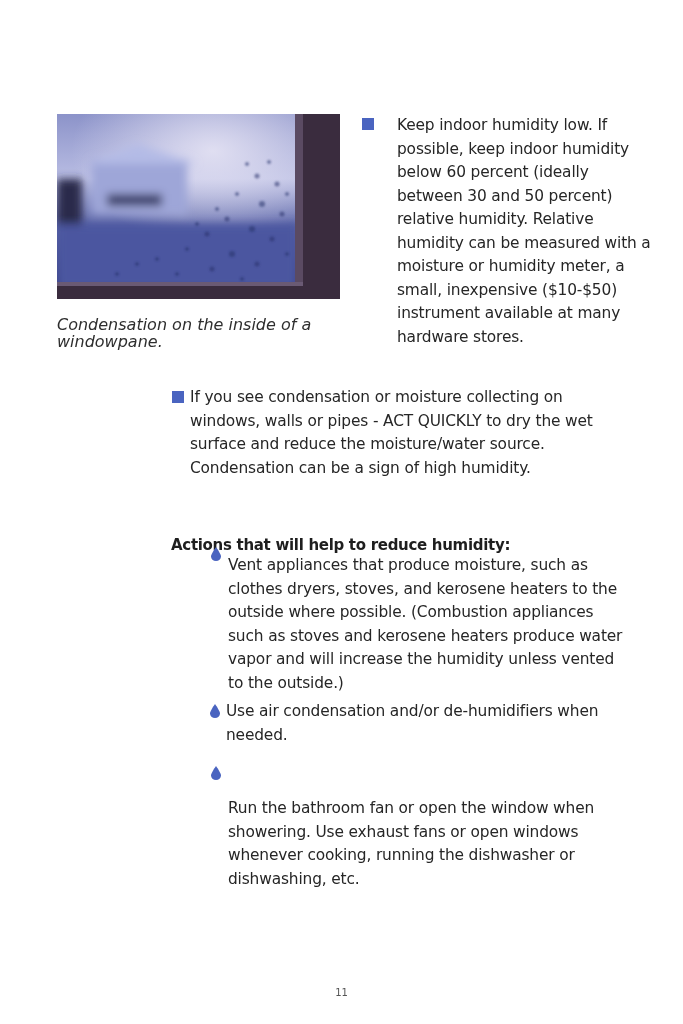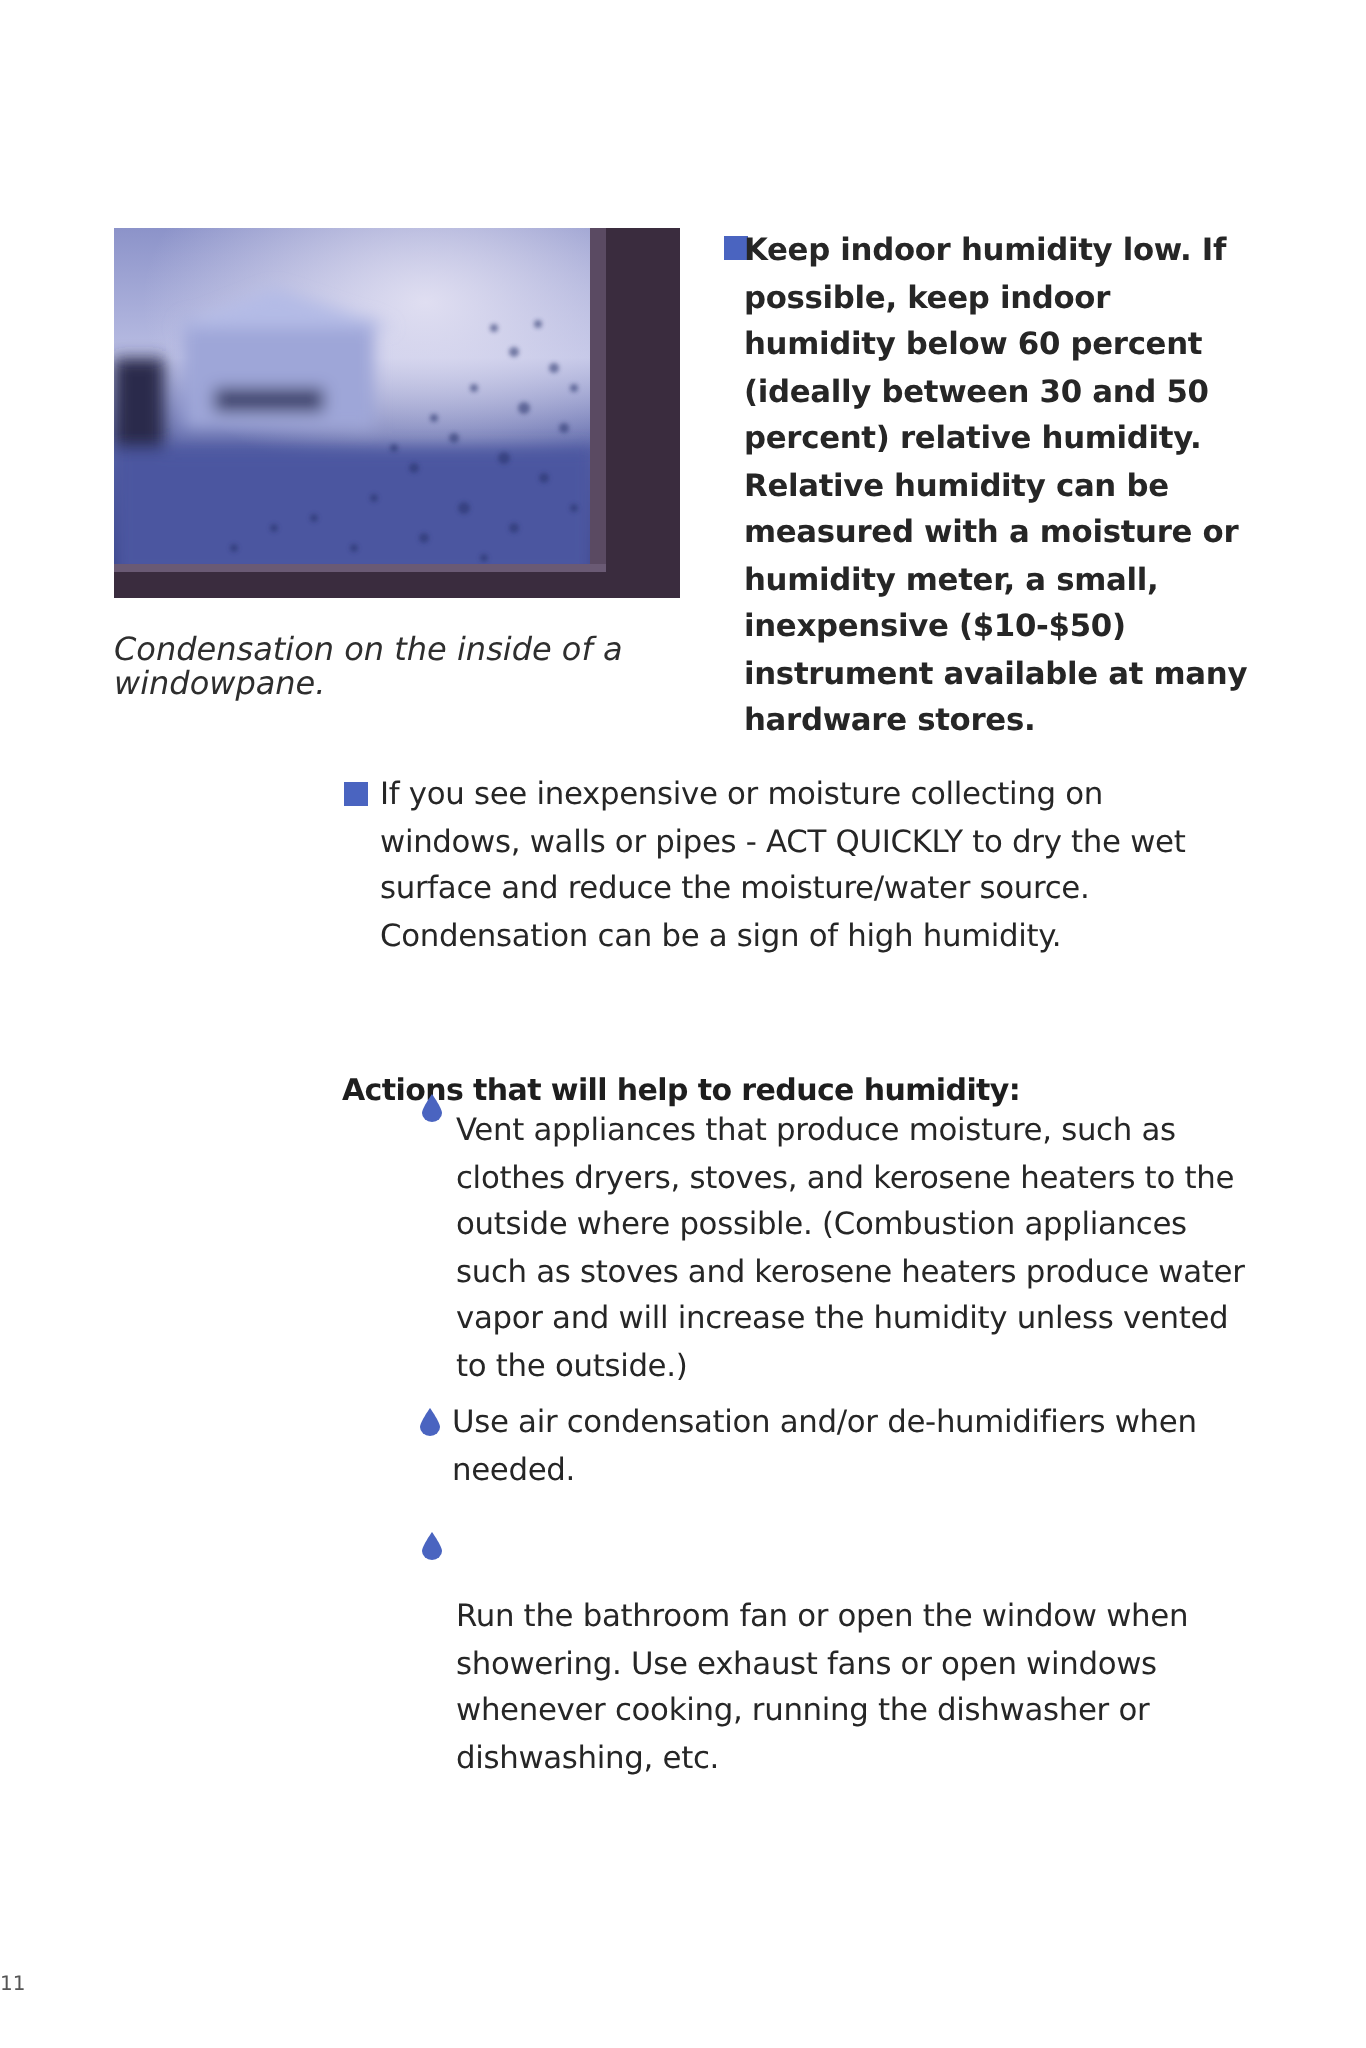--- a/index.html
+++ b/index.html
@@ -18,35 +18,35 @@
       font-family: "DejaVu Sans", sans-serif; font-style: italic;
       font-size: 16px; line-height: 17px; color: #2e2e2e;
     }
     .bullet-sq {
       position: absolute; width: 12px; height: 12px; background: #4a64c0;
     }
     .para {
       position: absolute; font-size: 15.4px; line-height: 23.5px; color: #262626;
       letter-spacing: -0.15px;
     }
-    .p1 { left: 372px; top: 114px; width: 260px; font-weight: bold; }
+    .p1 { left: 397px; top: 114px; width: 260px; }
     .p2 { left: 190px; top: 386px; width: 430px; }
     .heading {
       position: absolute; left: 171px; top: 508px;
       font-size: 15px; font-weight: bold; color: #1e1e1e; letter-spacing: -0.3px; margin-top: 28px;
     }
     .drop {
       position: absolute; width: 10px; height: 14px;
     }
     .drop svg { display: block; width: 100%; height: 100%; }
     .b1 { left: 228px; top: 554px; width: 400px; }
     .b2 { left: 226px; top: 700px; width: 400px; }
     .b3 { left: 228px; top: 797px; width: 400px; }
     .pagenum {
-      position: absolute; left: 0; width: 683px; top: 987px; 
+      position: absolute; left: 0; width: 683px; top: 987px; text-align: center;
       font-size: 10px; color: #555555;
     }
   </style>
 </head>
 <body>
 
 <div class="photo">
   <svg viewBox="0 0 283 185" preserveAspectRatio="none">
     <defs>
       <linearGradient id="sky" x1="0" y1="0" x2="0" y2="1">
@@ -107,21 +107,21 @@
     <rect x="0" y="168" width="246" height="4" fill="#6a5a74"></rect>
   </svg>
 </div>
 
 <div class="caption">Condensation on the inside of a windowpane.</div>
 
 <span class="bullet-sq" style="left:362px; top:118px;"></span>
 <div class="para p1">Keep indoor humidity low. If possible, keep indoor humidity below 60 percent (ideally between 30 and 50 percent) relative humidity. Relative humidity can be measured with a moisture or humidity meter, a small, inexpensive ($10-$50) instrument available at many hardware stores.</div>
 
 <span class="bullet-sq" style="left:172px; top:391px;"></span>
-<div class="para p2">If you see inexpensive or  moisture collecting on windows, walls or pipes - ACT QUICKLY to dry the wet surface and reduce the moisture/water source. Condensation can be a sign of high humidity.</div>
+<div class="para p2">If you see condensation or  moisture collecting on windows, walls or pipes - ACT QUICKLY to dry the wet surface and reduce the moisture/water source. Condensation can be a sign of high humidity.</div>
 
 <div class="heading">Actions that will help to reduce humidity:</div>
 
 <span class="drop" style="left:211px; top:547px;">
   <svg viewBox="0 0 10 14">
       <path d="M5 0 C5 0 0 7 0 9.5 A5 4.5 0 0 0 10 9.5 C10 7 5 0 5 0 Z" fill="#4a64c0"></path>
     </svg>
 </span>
 <div class="para b1">Vent appliances that produce moisture, such as clothes dryers, stoves, and kerosene heaters to the outside where possible. (Combustion appliances such as stoves and kerosene heaters produce water vapor and will increase the humidity unless vented to the outside.)</div>
 

